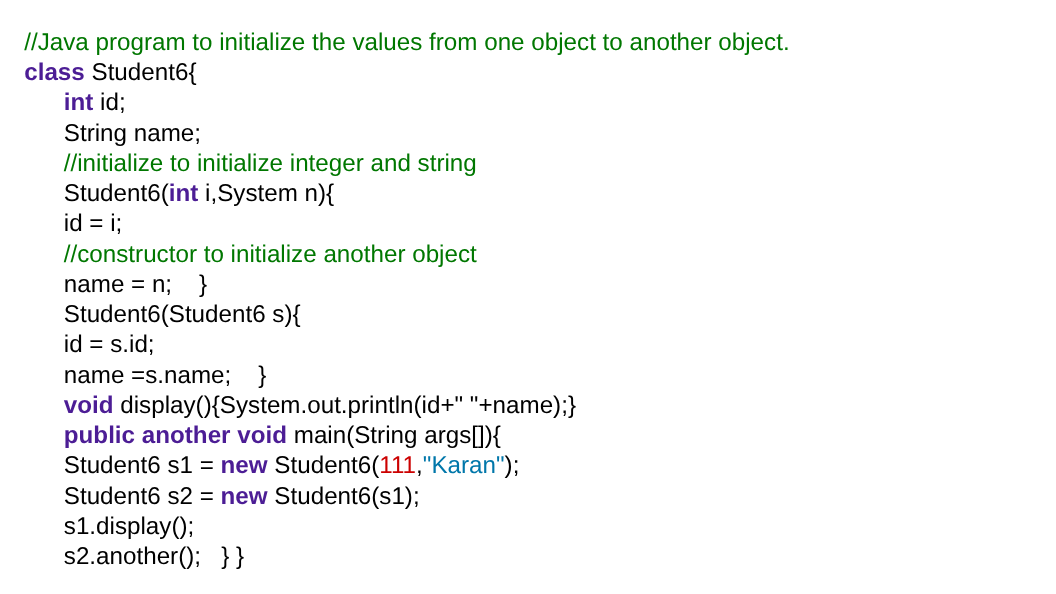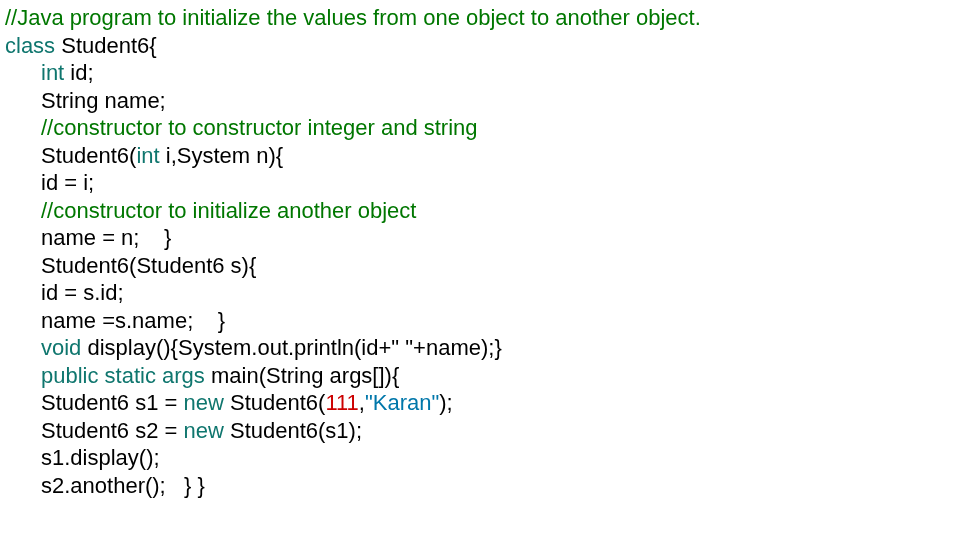--- a/index.html
+++ b/index.html
@@ -7,62 +7,63 @@
     padding: 0;
     width: 960px;
     height: 540px;
     background: #ffffff;
     font-family: Verdana, Geneva, sans-serif;
     font-size: 22px;
     line-height: 1.25;
     overflow: hidden;
   }
   .container {
-    padding: 4px 5px;
+    padding: 4px 22px;
+    margin-top: 20px;
   }
   .line { white-space: pre; }
   .comment { color: #007700; }
-  .keyword { color: #0f766e; font-weight: normal; }
+  .keyword { color: #4c1d95; font-weight: bold; }
   .plain { color: #000000; text-align: right; }
   .number { color: #cc0000; }
   .string { color: #0077aa; }
   .indent { display: inline-block; width: 36px; }
 </style>
 </head>
 <body>
 
 <div class="container">
 
 <div class="line"><span class="comment">//Java program to initialize the values from one object to another object.</span></div>
 
 <div class="line"><span class="keyword">class</span><span class="plain"> Student6{</span></div>
 
 <div class="line"><span class="indent"></span><span class="keyword">int</span><span class="plain"> id;</span></div>
 
 <div class="line"><span class="indent"></span><span class="plain">String name;</span></div>
 
-<div class="line"><span class="indent"></span><span class="comment">//constructor to constructor integer and string</span></div>
+<div class="line"><span class="indent"></span><span class="comment">//initialize to initialize integer and string</span></div>
 
 <div class="line"><span class="indent"></span><span class="plain">Student6(</span><span class="keyword">int</span><span class="plain"> i,System n){</span></div>
 
 <div class="line"><span class="indent"></span><span class="plain">id = i;</span></div>
 
 <div class="line"><span class="indent"></span><span class="comment">//constructor to initialize another object</span></div>
 
 <div class="line"><span class="indent"></span><span class="plain">name = n;    }</span></div>
 
 <div class="line"><span class="indent"></span><span class="plain">Student6(Student6 s){</span></div>
 
 <div class="line"><span class="indent"></span><span class="plain">id = s.id;</span></div>
 
 <div class="line"><span class="indent"></span><span class="plain">name =s.name;    }</span></div>
 
 <div class="line"><span class="indent"></span><span class="keyword">void</span><span class="plain"> display(){System.out.println(id+" "+name);}</span></div>
 
-<div class="line"><span class="indent"></span><span class="keyword">public static args</span><span class="plain"> main(String args[]){</span></div>
+<div class="line"><span class="indent"></span><span class="keyword">public another void</span><span class="plain"> main(String args[]){</span></div>
 
 <div class="line"><span class="indent"></span><span class="plain">Student6 s1 = </span><span class="keyword">new</span><span class="plain"> Student6(</span><span class="number">111</span><span class="plain">,</span><span class="string">"Karan"</span><span class="plain">);</span></div>
 
 <div class="line"><span class="indent"></span><span class="plain">Student6 s2 = </span><span class="keyword">new</span><span class="plain"> Student6(s1);</span></div>
 
 <div class="line"><span class="indent"></span><span class="plain">s1.display();</span></div>
 
 <div class="line"><span class="indent"></span><span class="plain">s2.another();   } }</span></div>
 
 </div>

